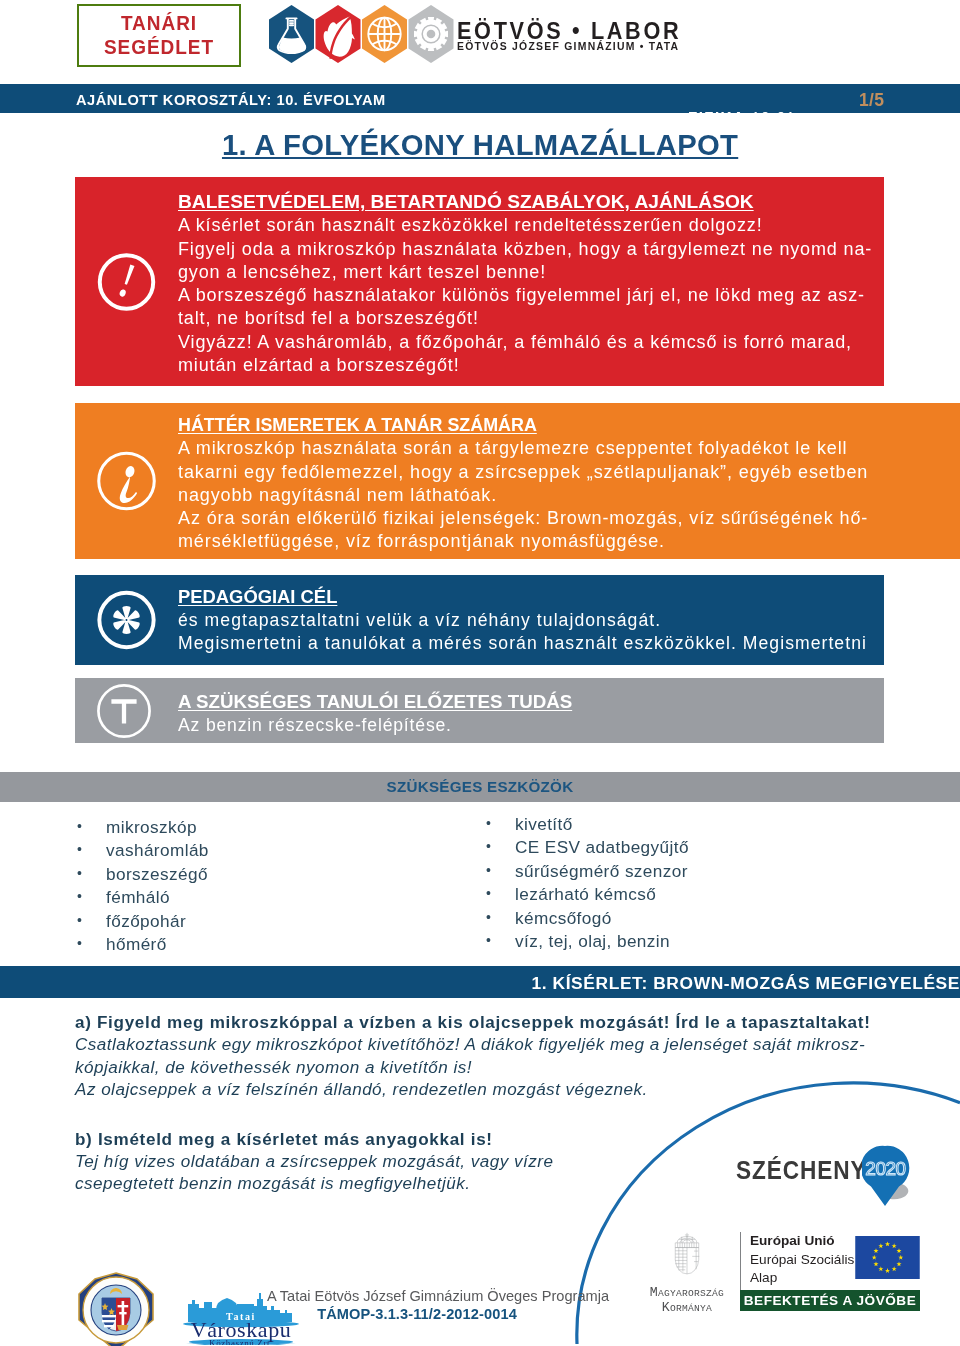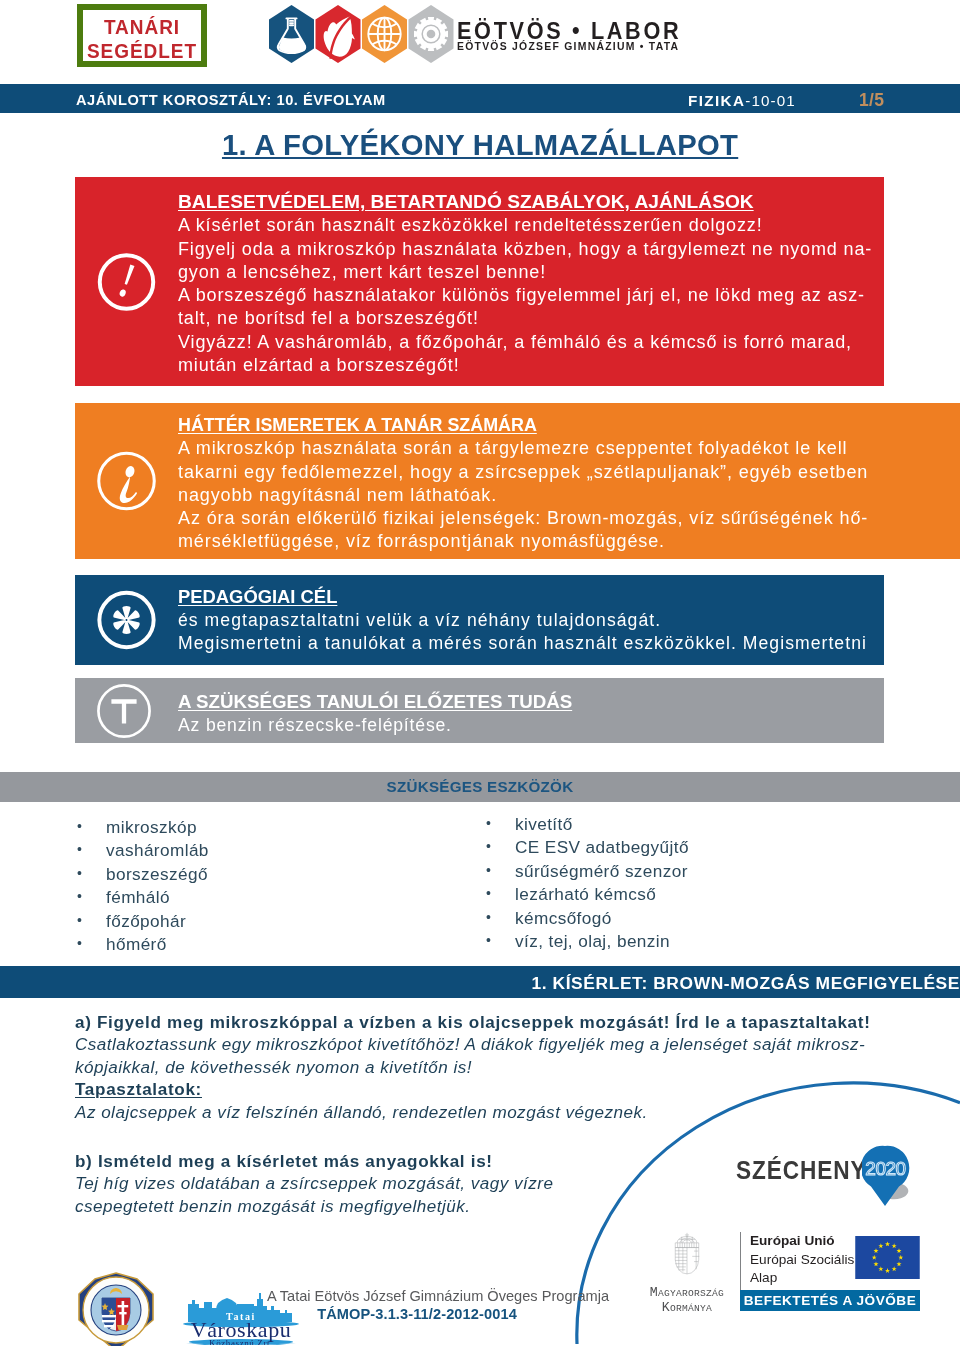--- a/index.html
+++ b/index.html
@@ -3,39 +3,39 @@
 <meta charset="utf-8">
 <style>
   html,body{margin:0;padding:0;}
   body{width:960px;height:1346px;background:#ffffff;
        font-family:"Liberation Sans",sans-serif;position:relative;overflow:hidden;
        -webkit-font-smoothing:antialiased;}
   .abs{position:absolute;}
 
   
   #masthead{left:0;top:0;width:960px;height:84px;}
-  #stamp{left:77px;top:4px;width:130px;height:63px;border:6px solid #4d7c0f;box-sizing:border-box;}
+  #stamp{left:77px;top:4px;width:164px;height:63px;border:2px solid #4d7c0f;box-sizing:border-box;}
   #stamp .l1,#stamp .l2{color:#c0272d;font-weight:700;text-align:center;letter-spacing:1px;
         font-family:"Liberation Sans",sans-serif;}
   #stamp .l1{font-size:20px;line-height:20px;margin-top:7px;transform:scaleX(.95);}
   #stamp .l2{font-size:20px;line-height:20px;margin-top:4px;transform:scaleX(.95);}
 
   #hexrow{left:269px;top:5px;}
   #eotvos{left:457px;top:18px;}
   #eotvos .big{font-size:24.5px;font-weight:700;letter-spacing:3.0px;color:#231f20;line-height:25px;
         transform:scaleX(.885);transform-origin:left top;}
   #eotvos .sml{font-size:11.4px;font-weight:700;letter-spacing:1.38px;color:#231f20;line-height:13px;margin-top:-3px;
         transform:scaleX(.913);transform-origin:left top;}
 
   
   #hdrbar{left:0;top:84px;width:960px;height:29px;background:#0e4c78;}
   #hdrbar .left{position:absolute;left:76px;top:8px;font-size:14.6px;color:#ffffff;letter-spacing:.55px;white-space:nowrap;text-align:center;}
   #hdrbar .left b{font-weight:700;}
   #hdrbar .left span{font-weight:700;}
-  #hdrbar .mid{position:absolute;left:688px;top:8px;font-size:15.2px;color:#ffffff;letter-spacing:1.1px;white-space:nowrap;}
+  #hdrbar .mid{position:absolute;left:688px;top:24px;font-size:15.2px;color:#ffffff;letter-spacing:1.1px;white-space:nowrap;}
   #hdrbar .mid b{font-weight:700;letter-spacing:1.4px;}
   #hdrbar .pg{position:absolute;left:859px;top:6px;font-size:17.5px;color:#c08e5e;font-weight:700;letter-spacing:.3px;}
 
   
   #title{left:0;top:129px;width:960px;text-align:center;}
   #title span{font-size:29px;white-space:nowrap;font-weight:700;color:#1a4f7e;letter-spacing:.3px;
         text-decoration:underline;text-decoration-thickness:2.2px;text-underline-offset:2px;display:inline-block;
         transform:scaleX(1.008);}
 
   
@@ -244,21 +244,20 @@
   </div>
 
 <div class="abs" id="expbar">
   <div class="t">1. KÍSÉRLET: BROWN-MOZGÁS MEGFIGYELÉSE</div>
 </div>
 
 <div class="abs" id="bodytext">
   <p class="b">a) Figyeld meg mikroszkóppal a vízben a kis olajcseppek mozgását! Írd le a tapasztaltakat!</p>
   <p class="i">Csatlakoztassunk egy mikroszkópot kivetítőhöz! A diákok figyeljék meg a jelenséget saját mikrosz-</p>
   <p class="i">kópjaikkal, de követhessék nyomon a kivetítőn is!</p>
-  <p class="u">Tapasztalatok:</p>
   <p class="i">Az olajcseppek a víz felszínén állandó, rendezetlen mozgást végeznek.</p>
   <div class="gap"></div>
   <p class="b">b) Ismételd meg a kísérletet más anyagokkal is!</p>
   <p class="i">Tej híg vizes oldatában a zsírcseppek mozgását, vagy vízre</p>
   <p class="i">csepegtetett benzin mozgását is megfigyelhetjük.</p>
 </div>
 
 <svg class="abs" id="arc" width="410" height="266" viewBox="0 0 410 266">
 
   <path d="M17 266 A 276 252 0 0 1 400 24.7" fill="none" stroke="#1a6bac" stroke-width="3.2"></path>
@@ -360,15 +359,15 @@
   <div style="font-size:13.6px;line-height:18.6px;">Alap</div>
 </div>
 
 <svg class="abs" id="euflag" width="65" height="43" viewBox="0 0 102 68" style="left:855px;top:1236px;">
   <rect width="102" height="68" fill="#1c48a0"></rect>
   <g class="eu-stars" fill="#ffdf00">
       <path d="M51.00,8.80 L51.99,11.64 L54.99,11.70 L52.60,13.52 L53.47,16.40 L51.00,14.68 L48.53,16.40 L49.40,13.52 L47.01,11.70 L50.01,11.64 Z M61.50,11.61 L62.49,14.45 L65.49,14.52 L63.10,16.33 L63.97,19.21 L61.50,17.49 L59.03,19.21 L59.90,16.33 L57.51,14.52 L60.51,14.45 Z M69.19,19.30 L70.17,22.14 L73.18,22.20 L70.78,24.02 L71.66,26.90 L69.19,25.18 L66.72,26.90 L67.59,24.02 L65.19,22.20 L68.20,22.14 Z M72.00,29.80 L72.99,32.64 L75.99,32.70 L73.60,34.52 L74.47,37.40 L72.00,35.68 L69.53,37.40 L70.40,34.52 L68.01,32.70 L71.01,32.64 Z M69.19,40.30 L70.17,43.14 L73.18,43.20 L70.78,45.02 L71.66,47.90 L69.19,46.18 L66.72,47.90 L67.59,45.02 L65.19,43.20 L68.20,43.14 Z M61.50,47.99 L62.49,50.83 L65.49,50.89 L63.10,52.71 L63.97,55.58 L61.50,53.87 L59.03,55.58 L59.90,52.71 L57.51,50.89 L60.51,50.83 Z M51.00,50.80 L51.99,53.64 L54.99,53.70 L52.60,55.52 L53.47,58.40 L51.00,56.68 L48.53,58.40 L49.40,55.52 L47.01,53.70 L50.01,53.64 Z M40.50,47.99 L41.49,50.83 L44.49,50.89 L42.10,52.71 L42.97,55.58 L40.50,53.87 L38.03,55.58 L38.90,52.71 L36.51,50.89 L39.51,50.83 Z M32.81,40.30 L33.80,43.14 L36.81,43.20 L34.41,45.02 L35.28,47.90 L32.81,46.18 L30.34,47.90 L31.22,45.02 L28.82,43.20 L31.83,43.14 Z M30.00,29.80 L30.99,32.64 L33.99,32.70 L31.60,34.52 L32.47,37.40 L30.00,35.68 L27.53,37.40 L28.40,34.52 L26.01,32.70 L29.01,32.64 Z M32.81,19.30 L33.80,22.14 L36.81,22.20 L34.41,24.02 L35.28,26.90 L32.81,25.18 L30.34,26.90 L31.22,24.02 L28.82,22.20 L31.83,22.14 Z M40.50,11.61 L41.49,14.45 L44.49,14.52 L42.10,16.33 L42.97,19.21 L40.50,17.49 L38.03,19.21 L38.90,16.33 L36.51,14.52 L39.51,14.45 Z "></path>
     </g>
 </svg>
 
-<div class="abs" id="invest" style="left:740px;top:1290px;width:180px;height:21px;background:#0369a1;">
+<div class="abs" id="invest" style="left:740px;top:1290px;width:180px;height:21px;background:#14532d;">
   <div style="color:#fff;font-size:13.6px;font-weight:700;letter-spacing:.5px;text-align:center;line-height:21px;white-space:nowrap;">BEFEKTETÉS A JÖVŐBE</div>
 </div>
 
 </body></html>

